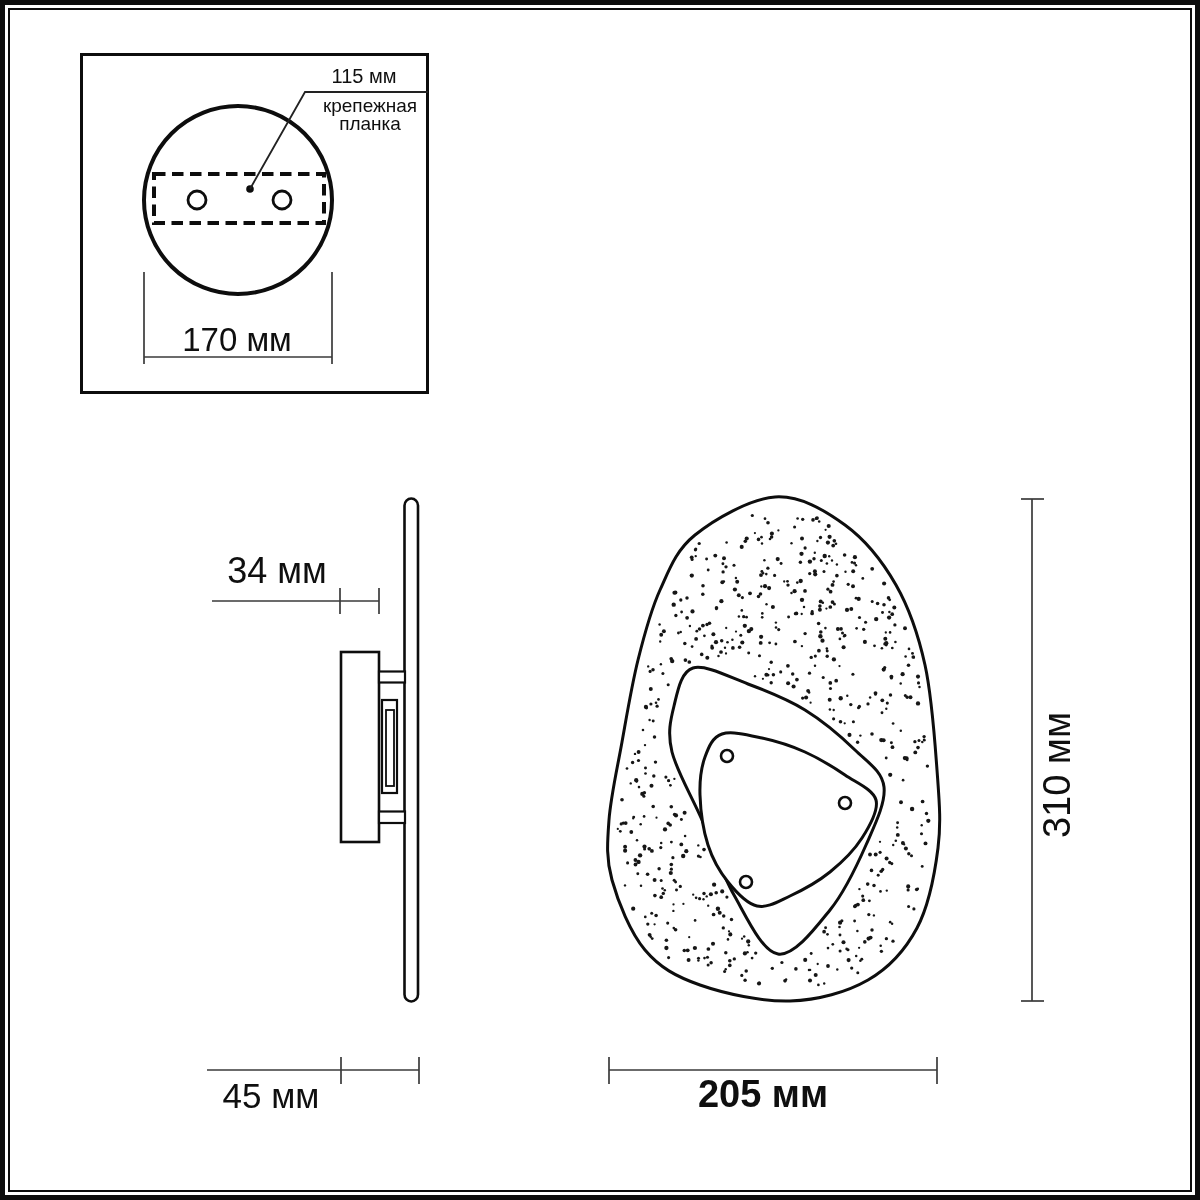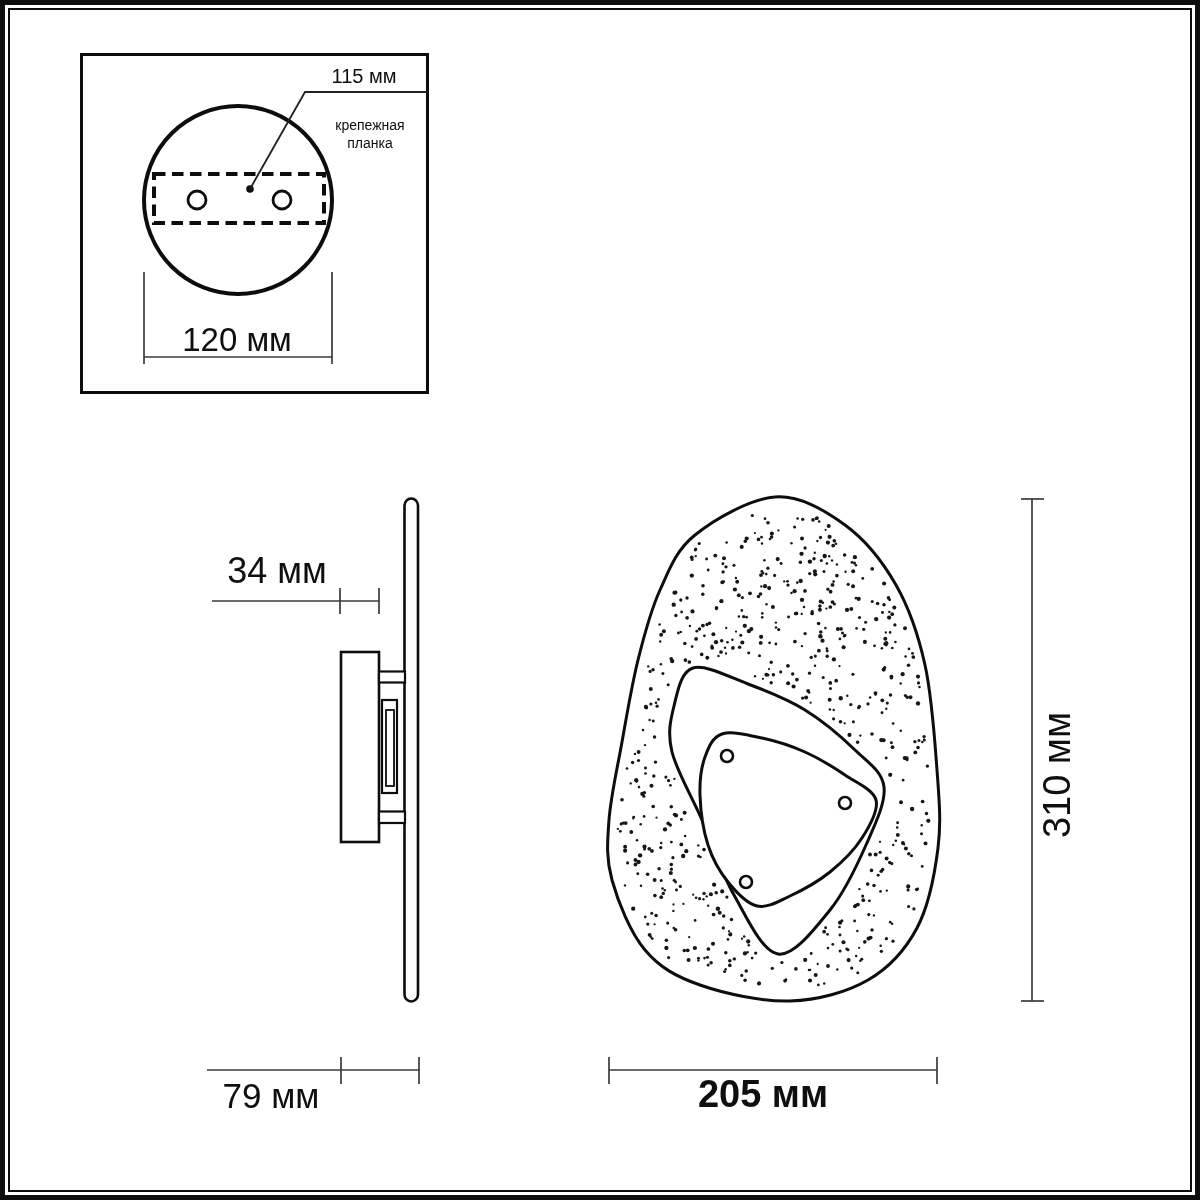--- a/index.html
+++ b/index.html
@@ -5,21 +5,21 @@
   html,body{margin:0;padding:0;background:#fff;}
   .page{position:relative;width:1200px;height:1200px;background:#fff;overflow:hidden;
         font-family:"Liberation Sans",sans-serif;color:#111;}
   .frame-outer{position:absolute;inset:0;border:5px solid #0d0d0d;pointer-events:none;}
   .frame-inner{position:absolute;inset:8px;border:2px solid #0d0d0d;pointer-events:none;}
   .detail-box{position:absolute;left:80px;top:53px;width:349px;height:341px;
               border:3px solid #0d0d0d;box-sizing:border-box;background:#fff;}
   svg.linework{position:absolute;left:0;top:0;width:1200px;height:1200px;}
   .lbl{position:absolute;color:#0f0f0f;white-space:nowrap;text-align:center;}
   .lbl-sm{font-size:20px;line-height:20px;}
-  .lbl-part{font-size:14px;line-height:18px;margin-top:19px;}
+  .lbl-part{font-size:19px;line-height:18px;}
   .lbl-dim{font-size:36px;line-height:37px;letter-spacing:0px;}
   .lbl-115{left:300px;top:66px;width:128px;}
   .lbl-part-pos{left:288px;top:97px;width:164px;}
   .lbl-120{left:162px;top:321px;width:150px;font-size:33px;}
   .lbl-25{left:212px;top:552px;width:130px;font-size:36px;}
   .lbl-45{left:206px;top:1077px;width:130px;font-size:35px;}
   .lbl-205{left:663px;top:1076px;width:200px;font-size:38px;font-weight:bold;}
   .lbl-310{left:987px;top:755px;width:140px;height:40px;font-size:38px;
            transform:rotate(-90deg);transform-origin:center center;line-height:40px;}
 </style>
@@ -713,18 +713,18 @@
         <line x1="937" y1="1057" x2="937" y2="1084"></line>
       </g>
     </g>
   </svg>
 
   <div class="lbl lbl-sm lbl-115">115 мм</div>
   <div class="lbl lbl-part lbl-part-pos">
     <div>крепежная</div>
     <div>планка</div>
   </div>
-  <div class="lbl lbl-dim lbl-120">120 мм</div>
+  <div class="lbl lbl-dim lbl-120">170 мм</div>
   <div class="lbl lbl-dim lbl-25">34 мм</div>
-  <div class="lbl lbl-dim lbl-45">79 мм</div>
+  <div class="lbl lbl-dim lbl-45">45 мм</div>
   <div class="lbl lbl-dim lbl-205">205 мм</div>
   <div class="lbl lbl-dim lbl-310">310 мм</div>
 </div>
 
 </body></html>

